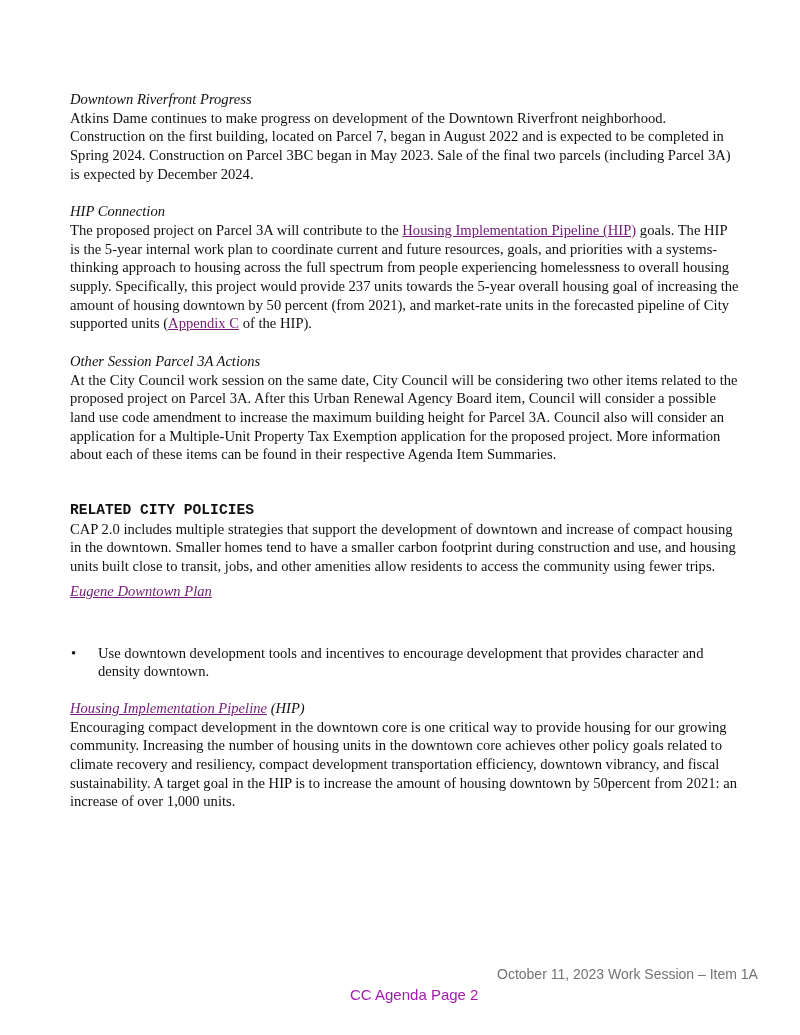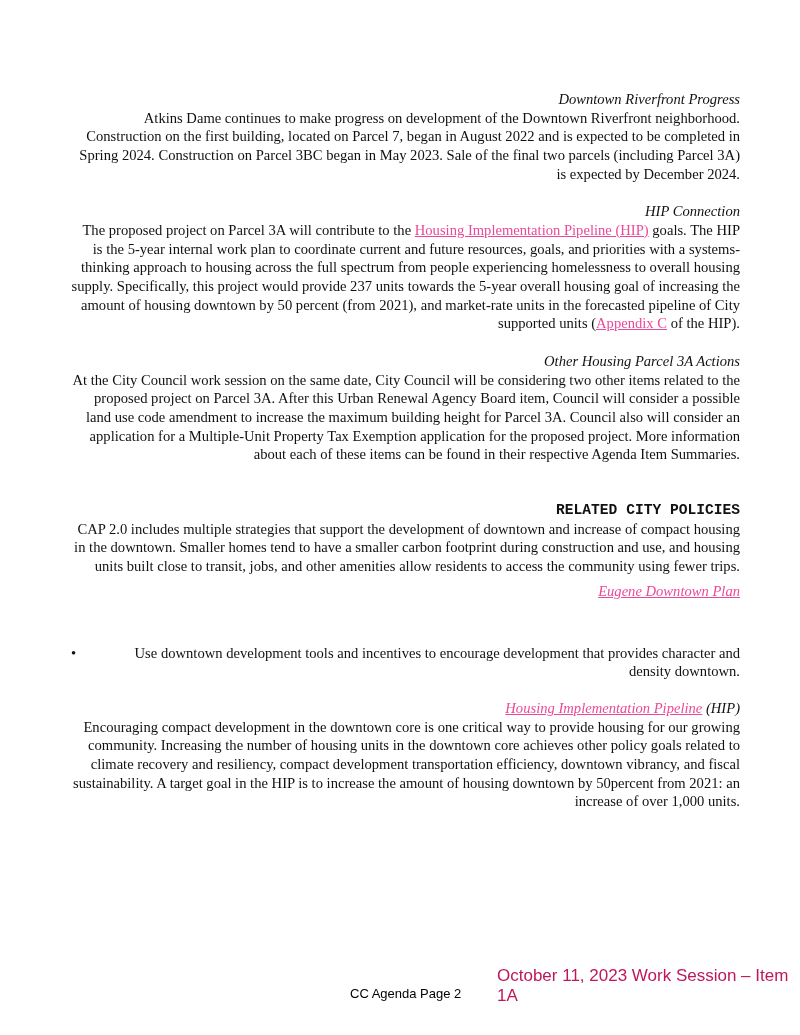--- a/index.html
+++ b/index.html
@@ -1,50 +1,50 @@
 <!DOCTYPE html>
 <html><head>
   <meta charset="utf-8">
   <style>
     html, body { margin: 0; padding: 0; background: #ffffff; }
     body { width: 800px; height: 1035px; position: relative; overflow: hidden;
            font-family: "Liberation Serif", "DejaVu Serif", serif; color: #111; }
-    .page { position: absolute; left: 70px; top: 90px; width: 670px; font-size: 14.6px; line-height: 18.7px; text-align: right; }
+    .page { position: absolute; left: 70px; top: 90px; width: 670px; font-size: 14.6px; line-height: 18.7px; }
     .sec-title { font-style: italic; }
     p { margin: 0; }
     .block { margin-bottom: 18.7px; }
-    a.link { color: #ec4899; text-decoration: underline; margin-top: 24px; }
+    a.link { color: #701a75; text-decoration: underline; margin-top: 24px; }
     .heading { font-weight: bold; margin-top: 37px; font-family: Liberation Mono, monospace; }
     ul { margin: 0; padding-left: 28px; list-style: none; }
     ul li { position: relative; margin-top: 43px; }
     ul li::before { content: "\2022"; position: absolute; left: -27px; }
     .policy-title { font-style: italic; }
     .gap-small { margin-top: 6px; }
-    .footer-red { position: absolute; top: 966px; left: 497px; color: #be185d; font-size: 17px;
+    .footer-red { position: absolute; top: 966px; left: 497px; color: #737373; font-size: 14px;
                   font-family: "Liberation Sans", "DejaVu Sans", sans-serif; }
-    .footer-page { position: absolute; top: 986px; left: 350px; color: #000000; font-size: 13px;
+    .footer-page { position: absolute; top: 986px; left: 350px; color: #a21caf; font-size: 15px;
                    font-family: "Liberation Sans", "DejaVu Sans", sans-serif; }
   </style>
 </head>
 <body>
 
 <div class="page">
 
   <div class="block">
     <p class="sec-title">Downtown Riverfront Progress</p>
     <p>Atkins Dame continues to make progress on development of the Downtown Riverfront neighborhood. Construction on the first building, located on Parcel 7, began in August 2022 and is expected to be completed in Spring 2024. Construction on Parcel 3BC began in May 2023. Sale of the final two parcels (including Parcel 3A) is expected by December 2024.</p>
   </div>
 
   <div class="block">
     <p class="sec-title">HIP Connection</p>
     <p><span>The proposed project on Parcel 3A will contribute to the </span><a class="link" href="#">Housing Implementation Pipeline (HIP)</a><span> goals.  The HIP is the 5-year internal work plan to coordinate current and future resources, goals, and priorities with a systems-thinking approach to housing across the full spectrum from people experiencing homelessness to overall housing supply. Specifically, this project would provide 237 units towards the 5-year overall housing goal of increasing the amount of housing downtown by 50 percent (from 2021), and market-rate units in the forecasted pipeline of City supported units (</span><a class="link" href="#">Appendix C</a><span> of the HIP).</span></p>
   </div>
 
   <div class="block">
-    <p class="sec-title">Other Housing Parcel 3A Actions</p>
+    <p class="sec-title">Other Session Parcel 3A Actions</p>
     <p>At the City Council work session on the same date, City Council will be considering two other items related to the proposed project on Parcel 3A. After this Urban Renewal Agency Board item, Council will consider a possible land use code amendment to increase the maximum building height for Parcel 3A. Council also will consider an application for a Multiple-Unit Property Tax Exemption application for the proposed project. More information about each of these items can be found in their respective Agenda Item Summaries.</p>
   </div>
 
   <p class="heading">RELATED CITY POLICIES</p>
 
   <div>
     <p>CAP 2.0 includes multiple strategies that support the development of downtown and increase of compact housing in the downtown. Smaller homes tend to have a smaller carbon footprint during construction and use, and housing units built close to transit, jobs, and other amenities allow residents to access the community using fewer trips.</p>
   </div>
 
   <div class="gap-small">

